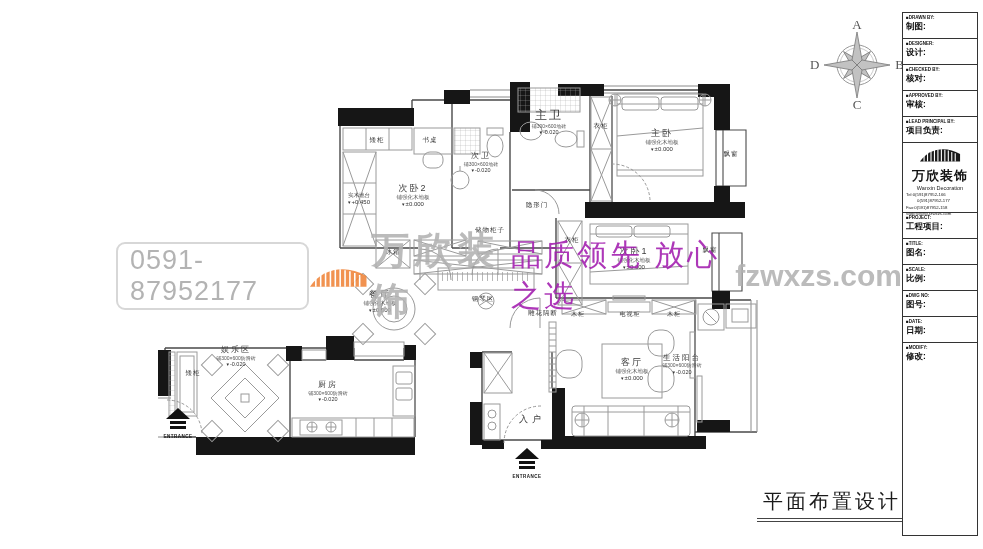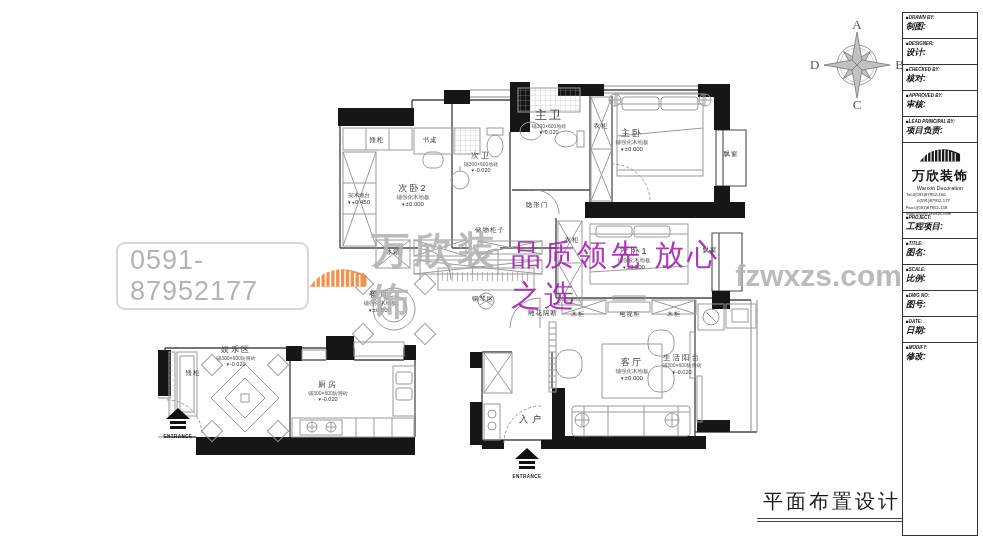--- a/index.html
+++ b/index.html
@@ -42,21 +42,21 @@
           padding:0 6px 3px 6px;}
   
   .tblock{position:absolute;left:902px;top:12px;width:76px;height:524px;z-index:6;
           background:#fff;border:1.2px solid #333;display:flex;flex-direction:column;
           box-sizing:border-box;}
   .tblock section{border-bottom:1px solid #333;padding:2px 3px;box-sizing:border-box;}
   .tb-en{font-size:4.5px;font-weight:bold;color:#111;}
   .tb-cn{font-size:8.5px;font-weight:bold;color:#111;margin-top:1px;}
   .tb-notes{height:132px;overflow:hidden;}
   .tb-notes p{font-size:5px;line-height:1.5;margin:1px 0;color:#222;}
-  .tb-row{height:26px;font-style:italic;}
+  .tb-row{height:26px;}
   .tb-row.tall{height:38px;}
   .tb-logo{height:70px;text-align:center;}
   .tb-logo-cn{font-size:13px;font-weight:bold;letter-spacing:1px;color:#111;}
   .tb-logo-en{font-size:5.5px;color:#222;}
   .tb-contact{font-size:4.3px;text-align:left;line-height:1.5;color:#222;margin-top:1px;}
   .tblock section:last-child{border-bottom:none;flex:1;}
 </style>
 </head>
 <body>
 
@@ -255,21 +255,21 @@
   <div class="rl" style="left:481px;top:151px">
     <span class="nm" style="font-size:8px">次卫</span>
     <span class="sp" style="font-size:5px">铺300×600地砖</span>
     <span class="lv" style="font-size:5.5px">-0.020</span>
   </div>
   <div class="rl" style="left:549px;top:108px">
     <span class="nm" style="font-size:12px">主卫</span>
     <span class="sp" style="font-size:5px">铺300×600地砖</span>
     <span class="lv" style="font-size:5.5px">-0.020</span>
   </div>
-  <div class="rl" style="left:632px;top:128px">
+  <div class="rl" style="left:662px;top:128px">
     <span class="nm">主卧</span>
     <span class="sp">铺强化木地板</span>
     <span class="lv">±0.000</span>
   </div>
   <div class="rl" style="left:634px;top:246px">
     <span class="nm">次卧1</span>
     <span class="sp">铺强化木地板</span>
     <span class="lv">±0.000</span>
   </div>
   <div class="rl" style="left:380px;top:289px">

